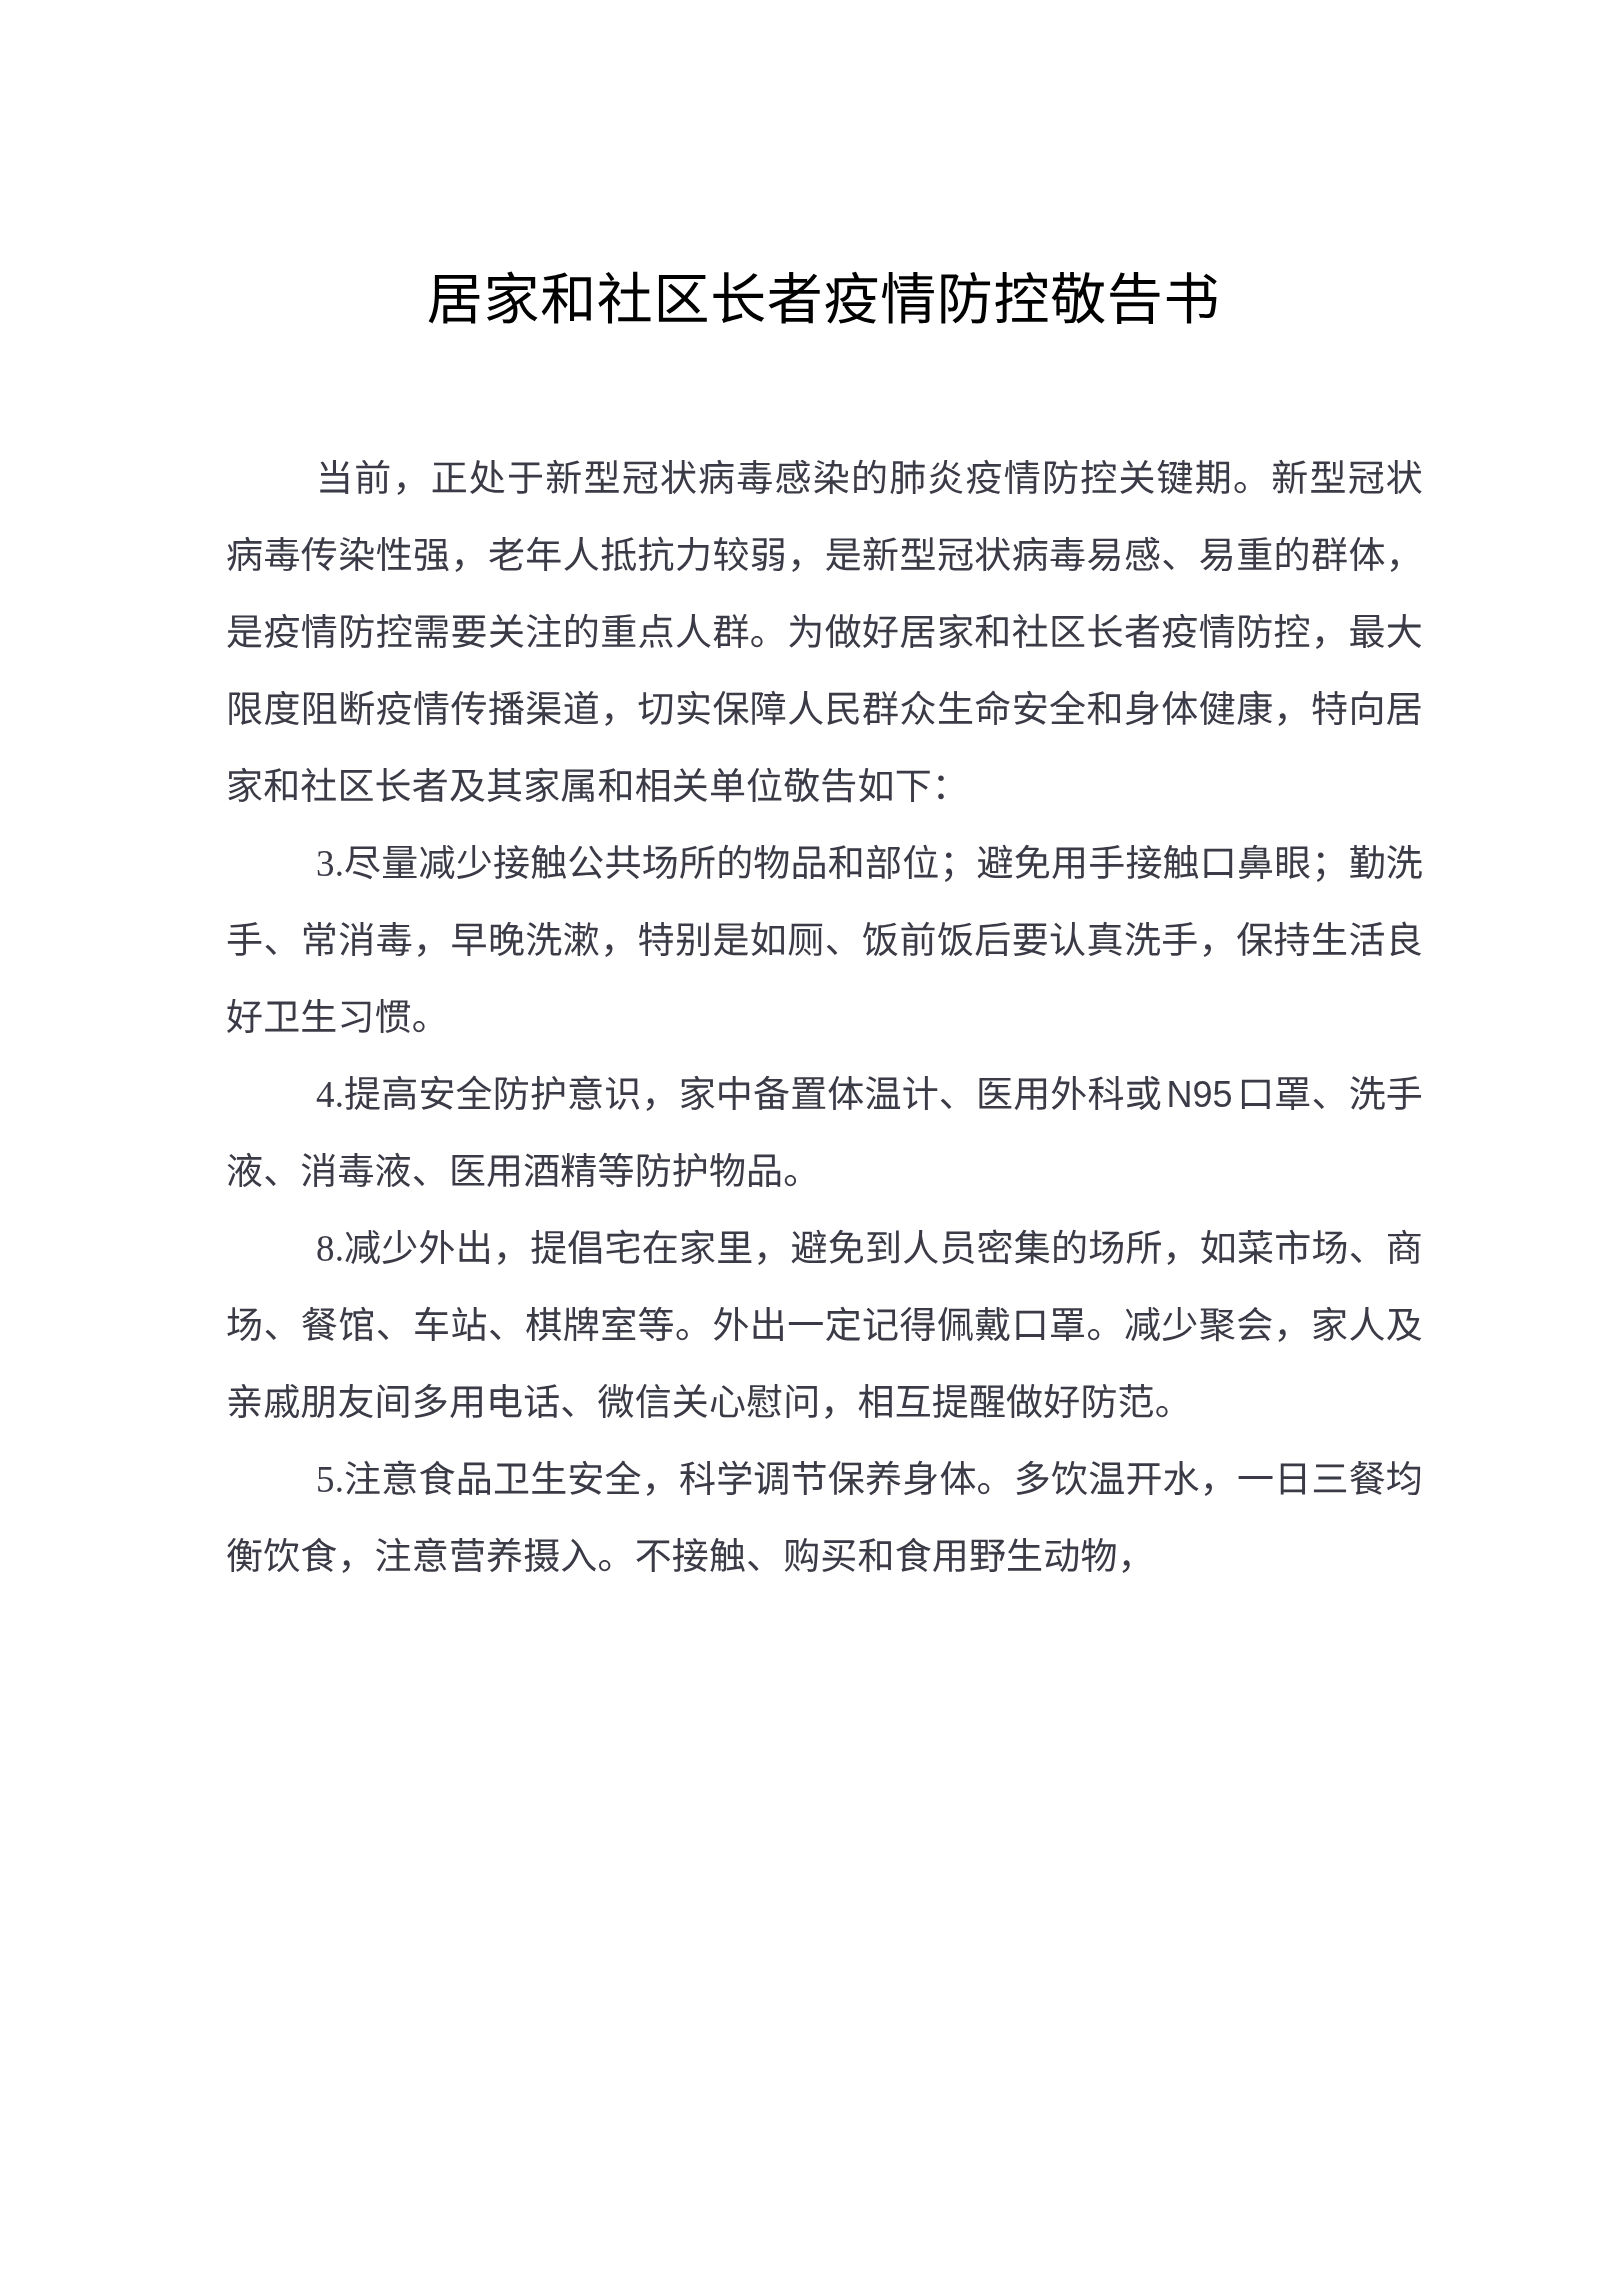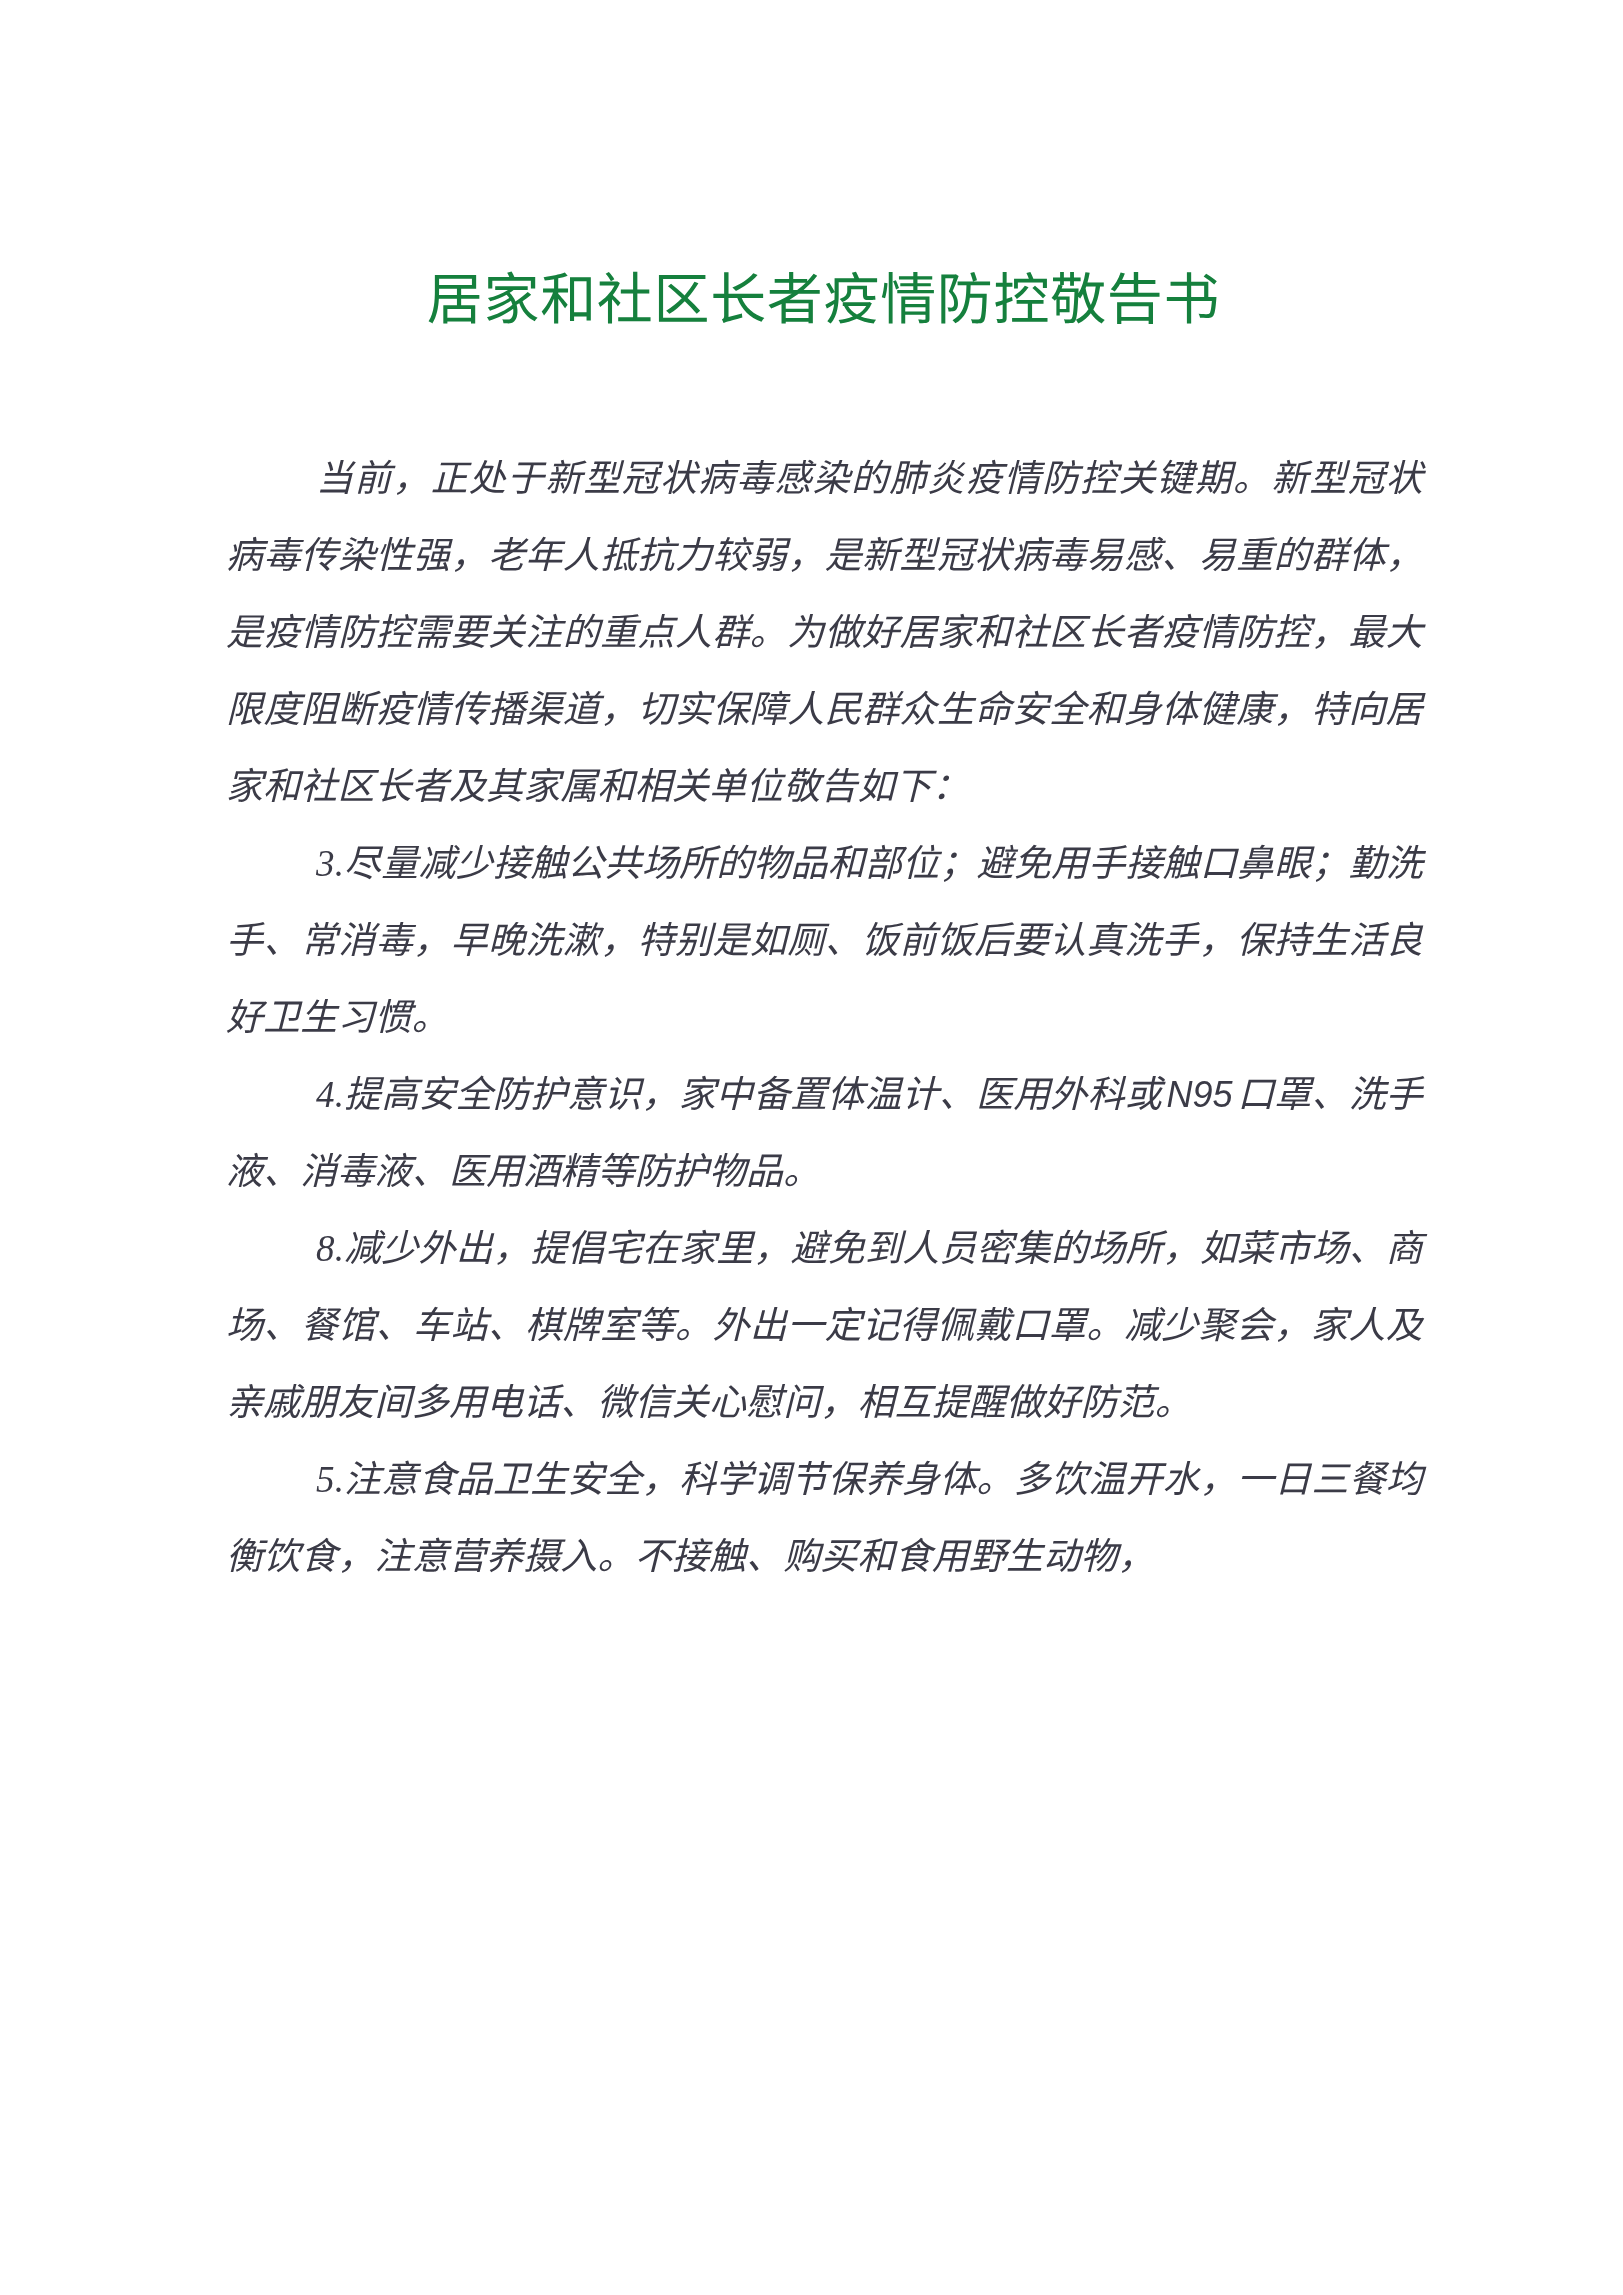--- a/index.html
+++ b/index.html
@@ -25,21 +25,21 @@
     position: absolute;
     left: 226px;
     top: 261px;
     width: 1195px;
     text-align: center;
     font-family: "Liberation Serif", "DejaVu Serif", serif;
     font-size: 56px;
     line-height: 79px;
     font-weight: 400;
     letter-spacing: 0.012em;
-    color: #15803d;
+    color: #000000;
     white-space: nowrap;
     margin: 0;
   }
 
   
   .body-block {
     position: absolute;
     left: 226px;
     top: 440px;
     width: 1197px;
@@ -51,21 +51,20 @@
     font-size: 37px;
     line-height: 77px;
     color: #3b3b47;
     text-align: justify;
     text-justify: inter-character;
     text-indent: 90px;
     letter-spacing: 0.004em;
     word-break: break-all;
     -webkit-hyphens: none;
     hyphens: none;
-    font-style: italic;
   }
 
   
   .latin {
     font-family: "Liberation Sans", "DejaVu Sans", sans-serif;
     font-size: 36px;
     letter-spacing: 0;
     padding: 0 4.6px;
   }
 </style>

